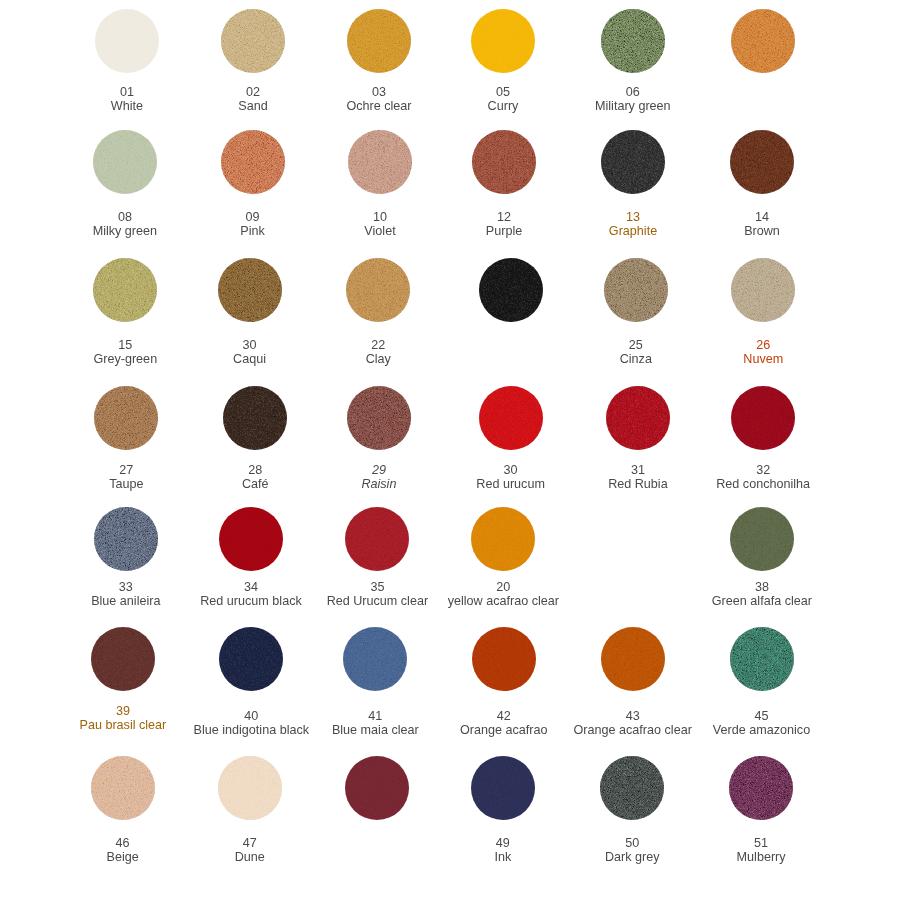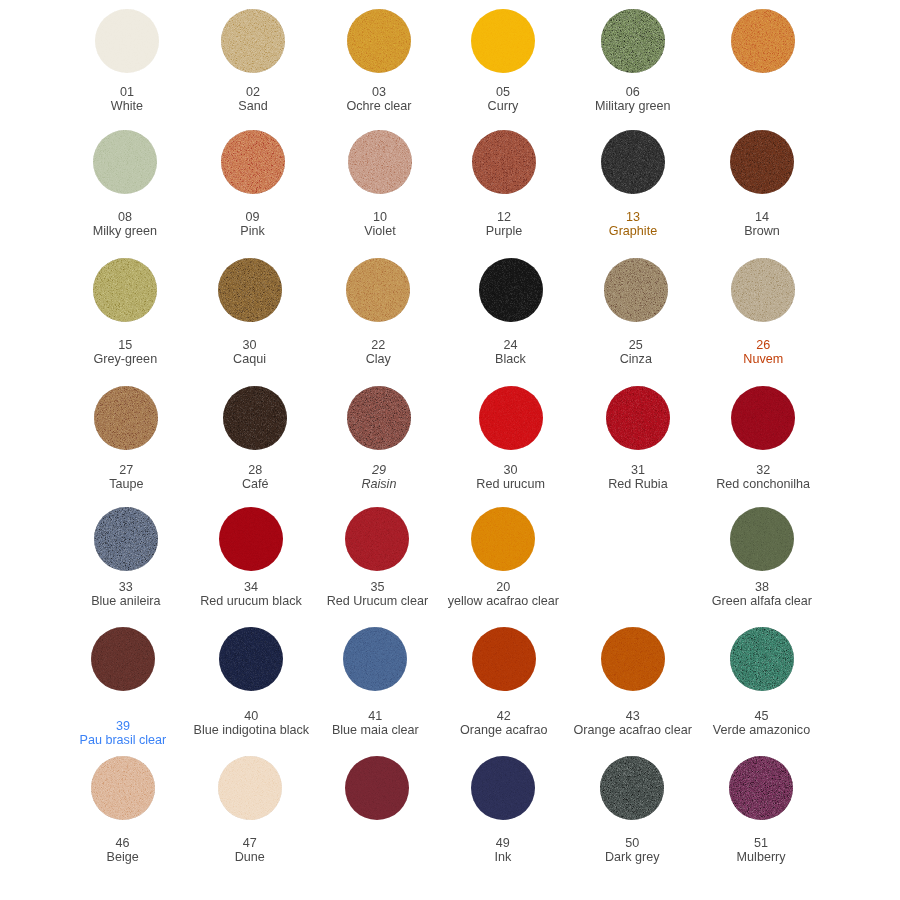--- a/index.html
+++ b/index.html
@@ -925,24 +925,20 @@
  <div class="cap" style="top: 128.6px; color: rgb(74, 74, 74);">
         <div class="code">22</div>
         <div class="nm">Clay</div>
       </div>
 </div>
 <div class="cell" style="left:510.5px;top:289.5px">
  <div class="disc" style="background-color: rgb(21, 21, 21);">
         <i class="tx m15" style="opacity:0.450"></i>
         <i class="tx sp15" style="opacity:0.220"></i>
       </div>
- <div class="cap" style="top: 128.6px; color: rgb(74, 74, 74);">
-        <div class="code">24</div>
-        <div class="nm">Black</div>
-      </div>
 </div>
 <div class="cell" style="left:635.8px;top:289.5px">
  <div class="disc" style="background-color: rgb(152, 131, 102);">
         <i class="tx m16" style="opacity:0.580"></i>
         <i class="tx sp16" style="opacity:0.220"></i>
       </div>
  <div class="cap" style="top: 128.6px; color: rgb(74, 74, 74);">
         <div class="code">25</div>
         <div class="nm">Cinza</div>
       </div>
@@ -1065,21 +1061,21 @@
  <div class="cap" style="top: 120.9px; color: rgb(74, 74, 74);">
         <div class="code">38</div>
         <div class="nm">Green alfafa clear</div>
       </div>
 </div>
 <div class="cell" style="left:122.9px;top:658.5px">
  <div class="disc" style="background-color: rgb(99, 49, 43);">
         <i class="tx m30" style="opacity:0.260"></i>
         <i class="tx sp30" style="opacity:0.080"></i>
       </div>
- <div class="cap" style="top: 140px; color: #3b82f6;">
+ <div class="cap" style="top: 125px; color: #a16207;">
         <div class="code">39</div>
         <div class="nm">Pau brasil clear</div>
       </div>
 </div>
 <div class="cell" style="left:251.3px;top:658.5px">
  <div class="disc" style="background-color: rgb(26, 34, 66);">
         <i class="tx m31" style="opacity:0.340"></i>
         <i class="tx sp31" style="opacity:0.140"></i>
       </div>
  <div class="cap" style="top: 130.3px; color: rgb(74, 74, 74);">

